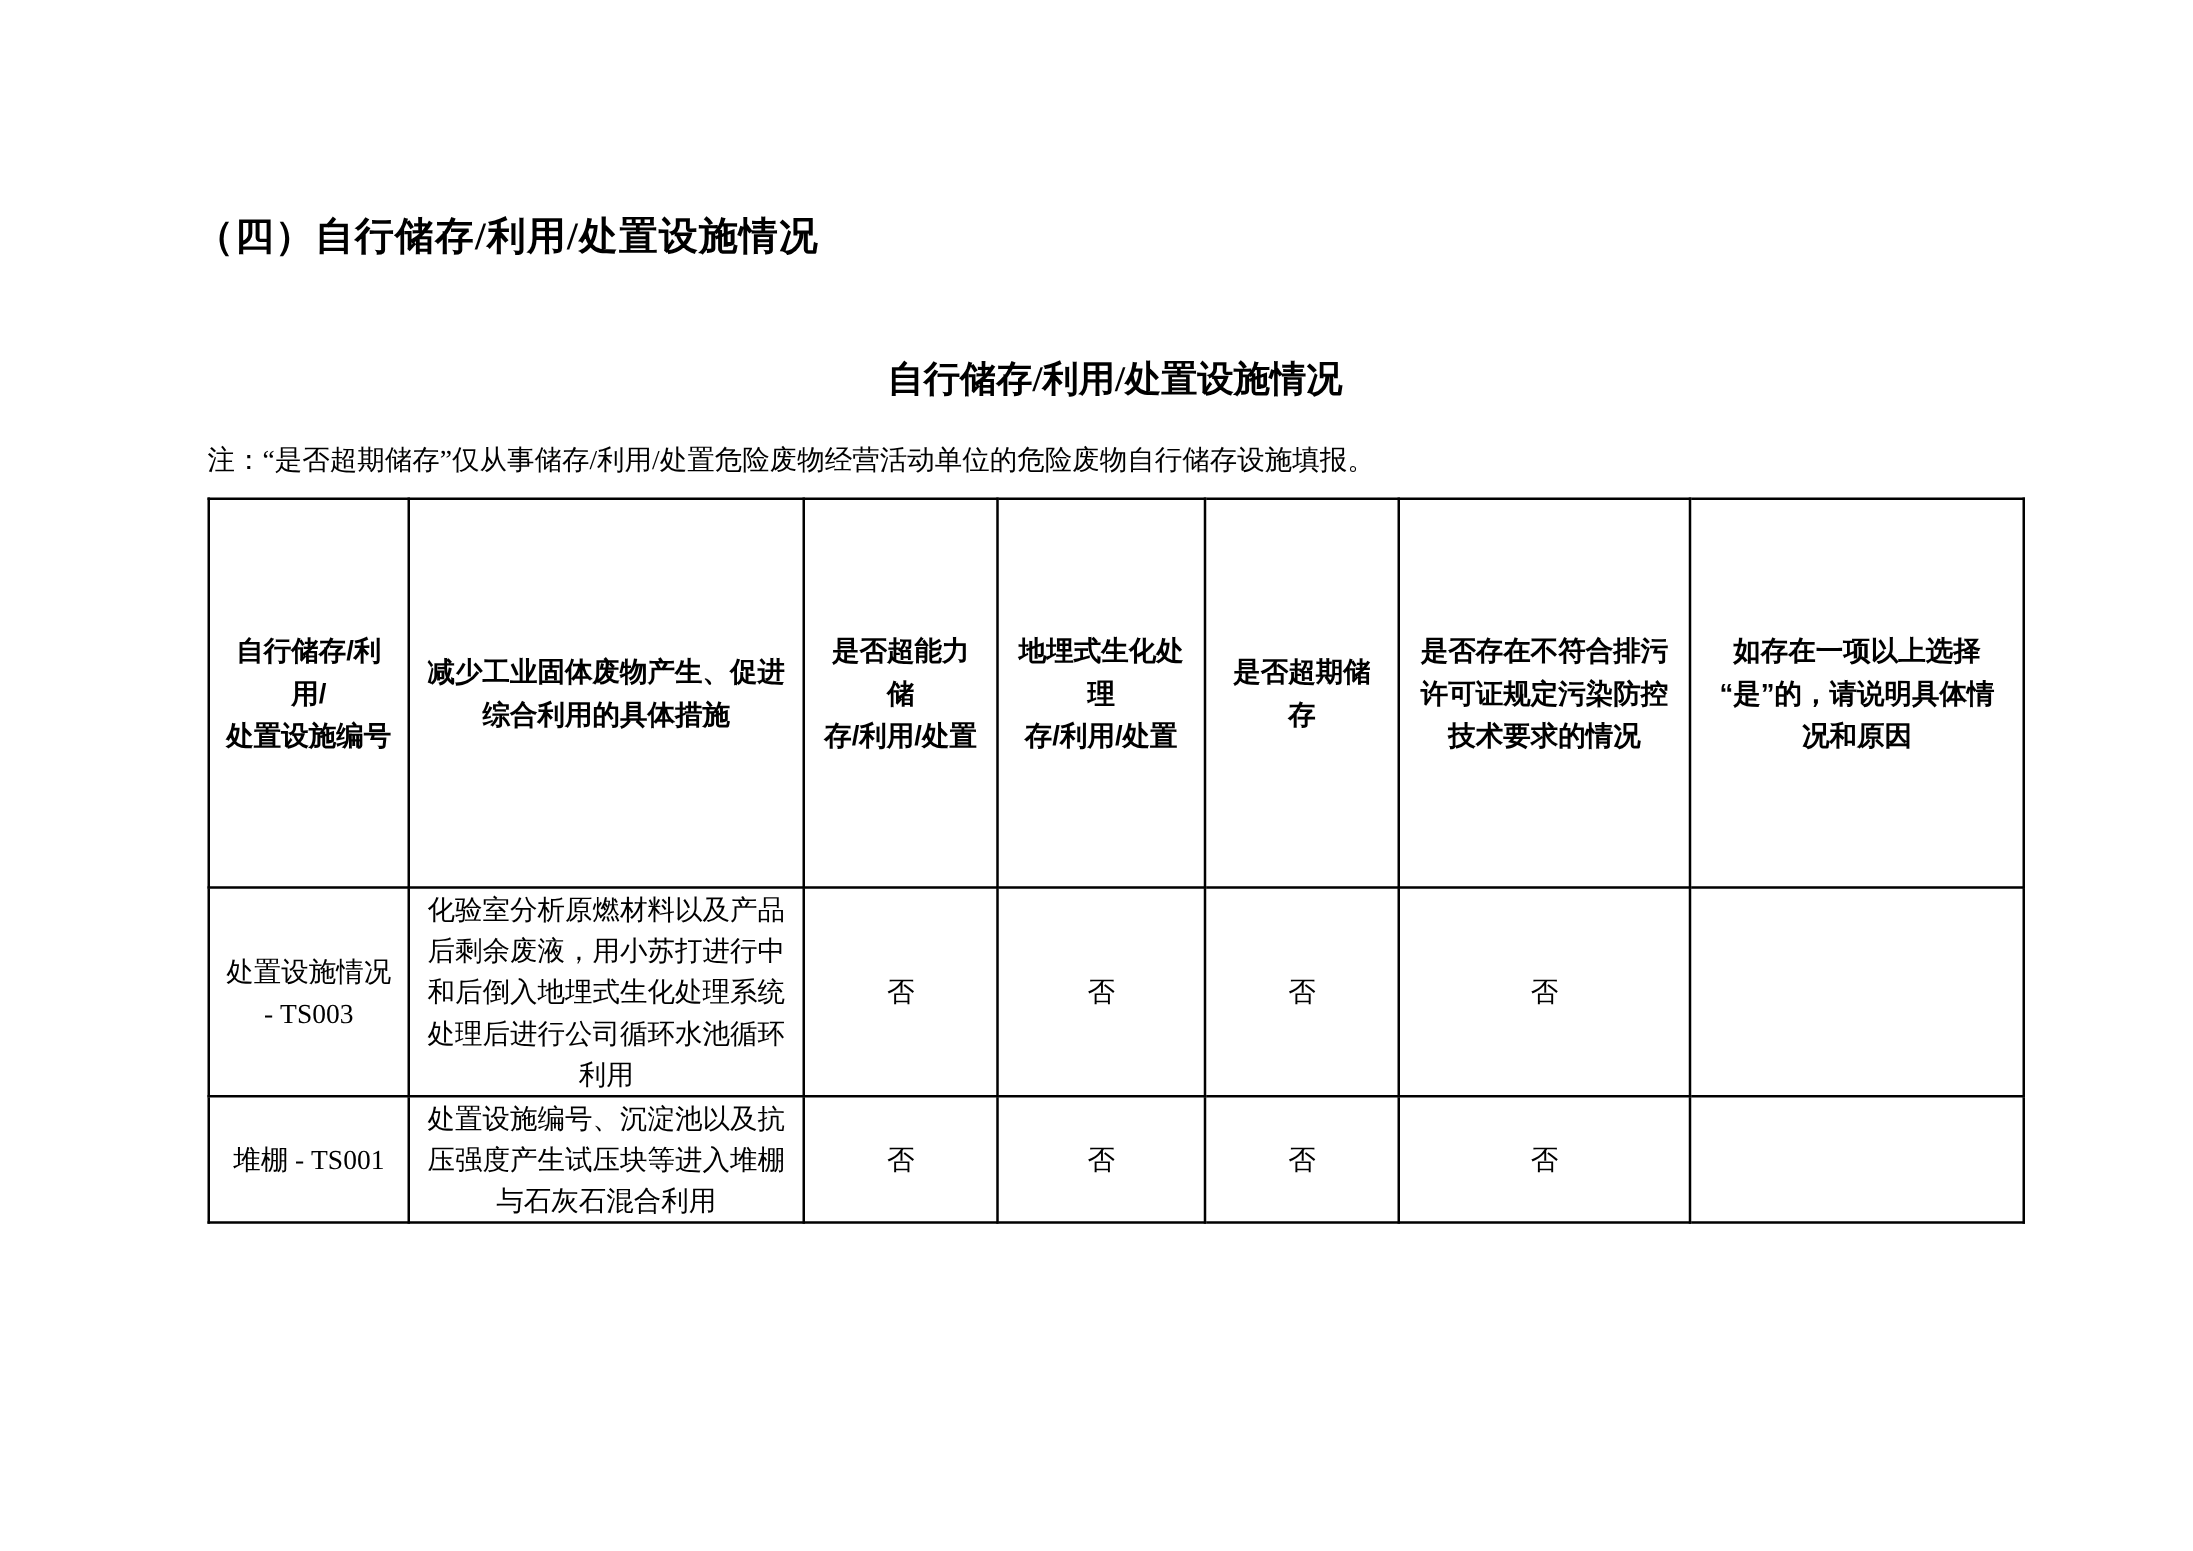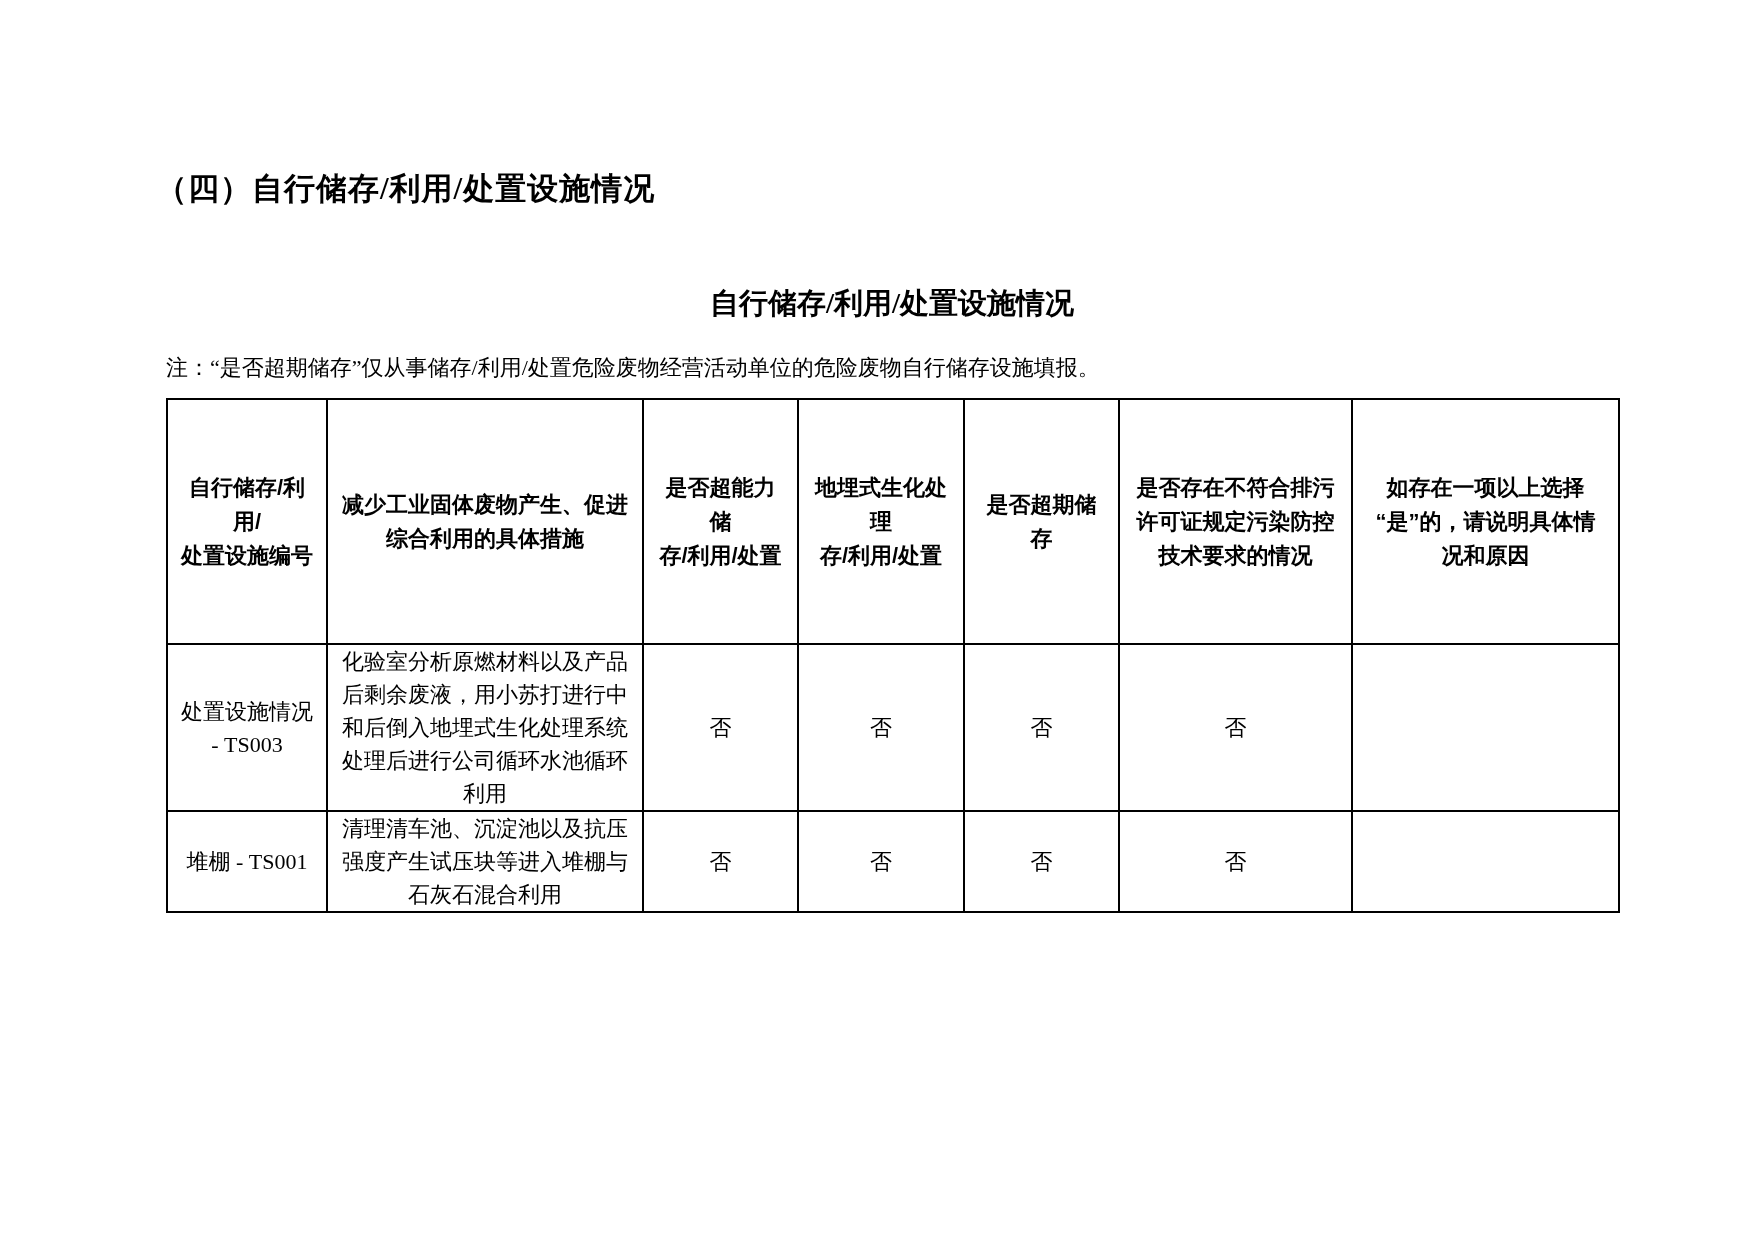--- a/index.html
+++ b/index.html
@@ -67,21 +67,21 @@
     font-size: 22px;
     line-height: 34px;
     white-space: pre-line;
   }
   table.facilities td {
     font-family: "Liberation Serif", serif;
     font-weight: normal;
     font-size: 22px;
     line-height: 33px;
   }
-  tr.header-row { height: 245px; }
+  tr.header-row { height: 311px; }
   tr.row-0 { height: 72px; }
   tr.row-1 { height: 165px; }
   tr.row-2 { height: 95px; }
 </style>
 </head>
 <body>
 
 <div class="page">
 
   <div class="section-heading">（四）自行储存/利用/处置设施情况</div>
@@ -125,21 +125,21 @@
           <td>处置设施情况 - TS003</td>
           <td>化验室分析原燃材料以及产品后剩余废液，用小苏打进行中和后倒入地埋式生化处理系统处理后进行公司循环水池循环利用</td>
           <td>否</td>
           <td>否</td>
           <td>否</td>
           <td>否</td>
           <td></td>
         </tr>
         <tr class="row-2">
           <td>堆棚 - TS001</td>
-          <td>清理清车池、沉淀池以及抗压强度产生试压块等进入堆棚与石灰石混合利用</td>
+          <td>处置设施编号、沉淀池以及抗压强度产生试压块等进入堆棚与石灰石混合利用</td>
           <td>否</td>
           <td>否</td>
           <td>否</td>
           <td>否</td>
           <td></td>
         </tr>
       </tbody>
     </table>
   </div>
 

